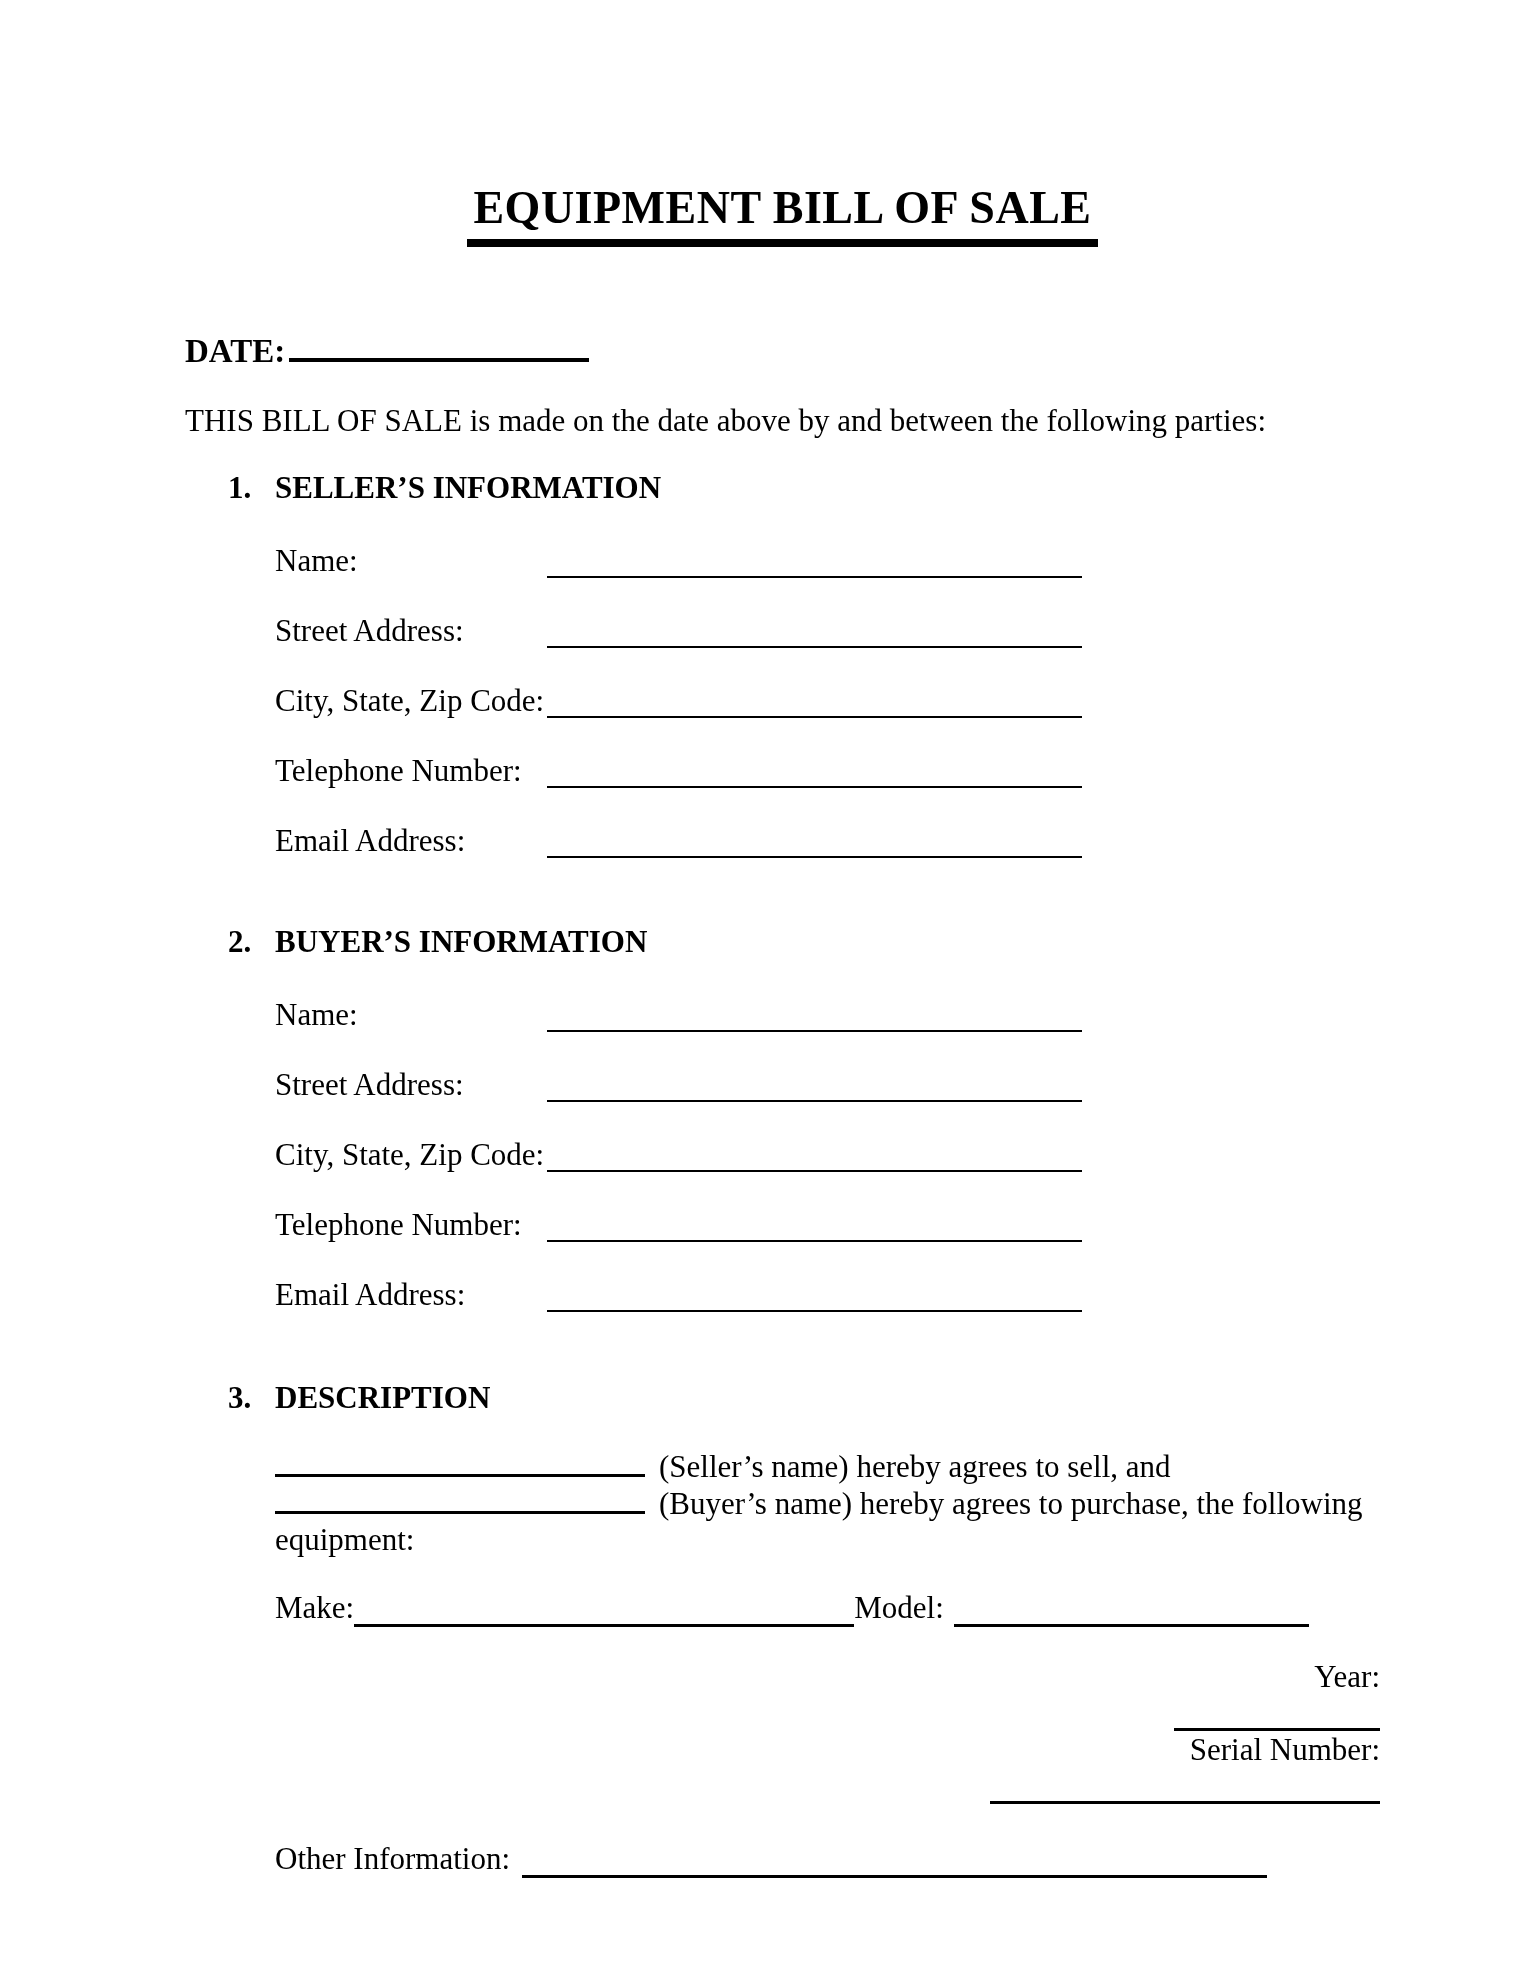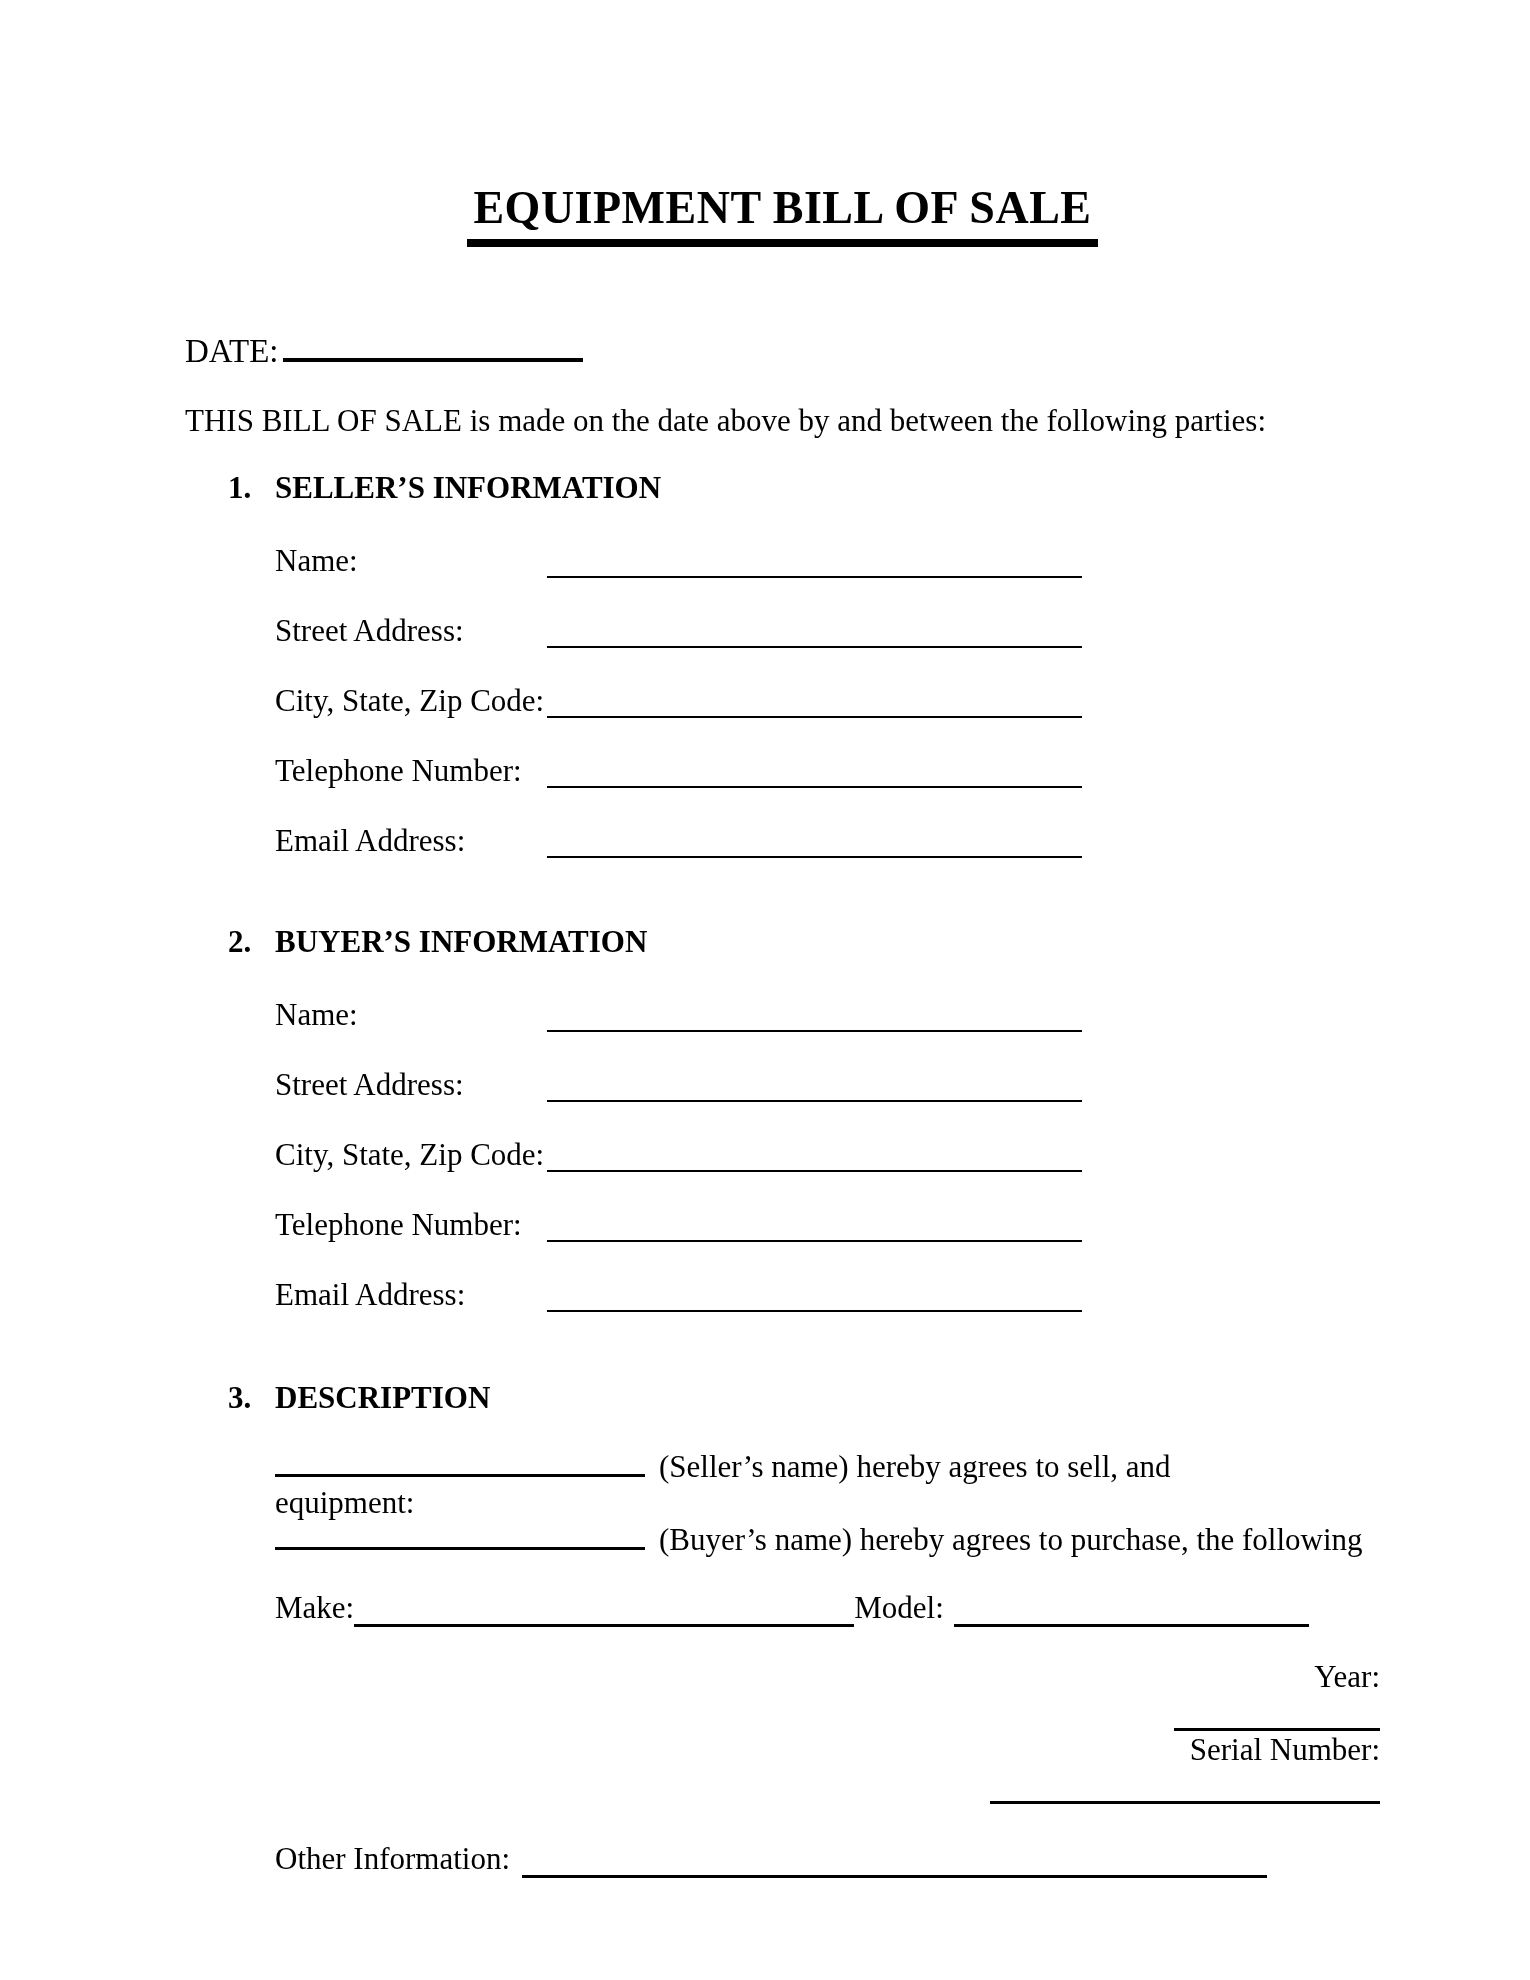--- a/index.html
+++ b/index.html
@@ -24,21 +24,21 @@
     font-size: 46px;
     font-weight: bold;
     line-height: 1.2;
     border-bottom: 8px solid #000;
     padding: 0 6px 4px 6px;
     letter-spacing: 0.5px;
   }
 
   
   .date-row { margin-top: 81px; line-height: 38px; white-space: nowrap; }
-  .date-label { font-size: 33px; font-weight: normal; margin-top: 23px; }
+  .date-label { font-size: 33px; font-weight: bold; margin-top: 23px; }
   .date-blank {
     display: inline-block;
     width: 300px;
     height: 30px;
     margin-left: 4px;
     border-bottom: 4px solid #000;
     vertical-align: baseline;
   }
 
   
@@ -175,24 +175,24 @@
   <div class="section-heading mt-desc">
     <span class="sec-num">3.</span>
     <span class="sec-title">DESCRIPTION</span>
   </div>
 
   <div class="desc-para">
     <div class="desc-line">
       <span class="desc-blank"></span><span class="desc-text">(Seller’s name) hereby agrees to sell, and</span>
     </div>
     <div class="desc-line">
-      <span>equipment:</span>
+      <span class="desc-blank"></span><span class="desc-text">(Buyer’s name) hereby agrees to purchase, the following</span>
     </div>
     <div class="desc-line">
-      <span class="desc-blank"></span><span class="desc-text">(Buyer’s name) hereby agrees to purchase, the following</span>
+      <span>equipment:</span>
     </div>
   </div>
 
   <div class="inline-row mt-make">
     <span class="ilabel">Make:</span>
     <span class="iblank make-blank"></span>
     <span class="ilabel model-label">Model:</span>
     <span class="iblank model-blank"></span>
   </div>
 

